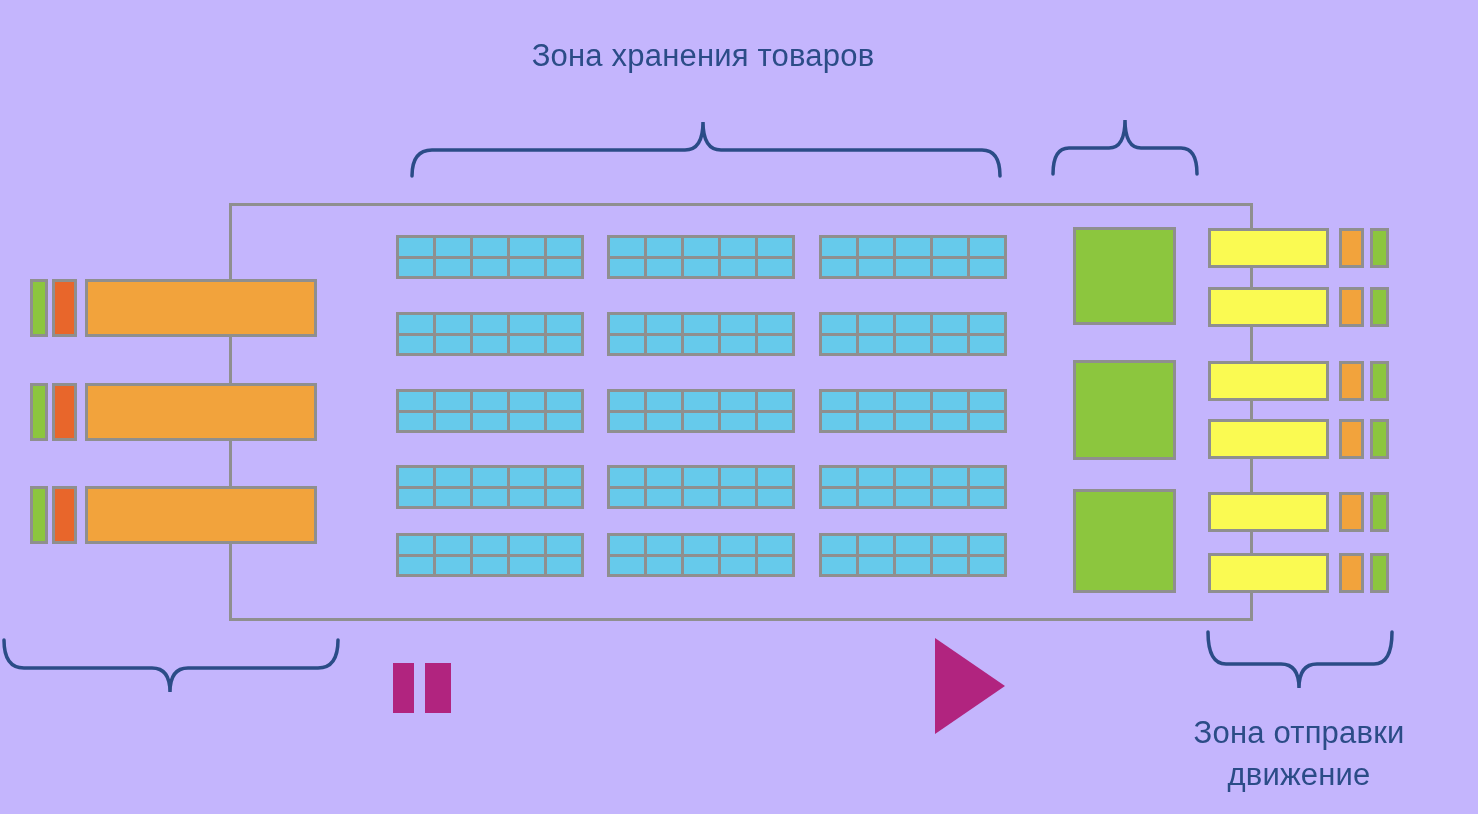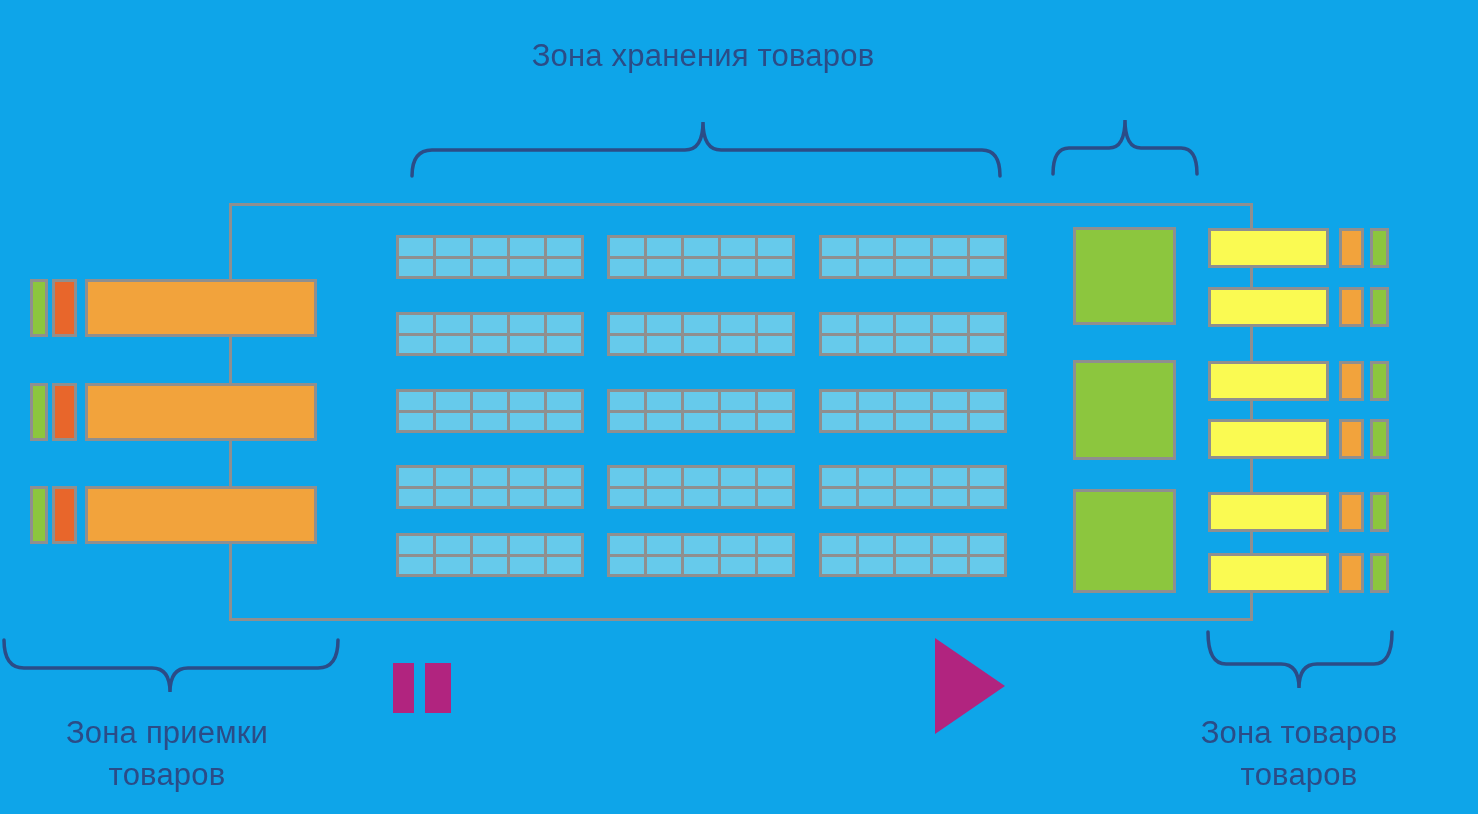--- a/index.html
+++ b/index.html
@@ -1,17 +1,17 @@
 <!DOCTYPE html>
 <html style="--c-blue: #2B4C87; --c-outline: #8F8F8F; --c-orange: #F2A33C; --c-red: #E8662B; --c-green: #8CC63E; --c-yellow: #FAFA52; --c-cyan: #66CAEB; --c-magenta: #B1247F;"><head>
 <meta charset="utf-8">
 <style>
   html,body{margin:0;padding:0;background:#fff;}
   .canvas{
-    position:relative;width:1478px;height:814px;background:#0ea5e9;overflow:hidden;
+    position:relative;width:1478px;height:814px;background:#c4b5fd;overflow:hidden;
     font-family:"Liberation Sans","DejaVu Sans",sans-serif;
   }
   .label{
     position:absolute;color:var(--c-blue);font-size:31px;line-height:40px;
     text-align:center;font-weight:500;letter-spacing:0.2px;
   }
   .brace{position:absolute;color:var(--c-blue);overflow:visible;}
   .brace path{fill:none;stroke:currentColor;stroke-width:3.5;stroke-linecap:round;}
   .warehouse{
     position:absolute;left:229px;top:203px;width:1024px;height:418px;
@@ -39,22 +39,21 @@
     border-top:48px solid transparent;border-bottom:48px solid transparent;
     border-left:70px solid var(--c-magenta);
   }
 </style>
 </head>
 <body>
 
 <div class="canvas">
 
   <div class="label" style="left:423px;top:36px;width:560px;white-space:nowrap;">Зона хранения товаров</div>
-  <div class="label" style="left:47px;top:712px;width:240px;line-height:42px;">Зона приемки товаров</div>
-  <div class="label" style="left:1179px;top:712px;width:240px;line-height:42px;">Зона товаров товаров</div>
+  <div class="label" style="left:1179px;top:712px;width:240px;line-height:42px;">Зона отправки движение</div>
 
   <svg class="brace" style="left:408px;top:116px;" width="596" height="64" viewBox="0 0 596 64">
     <path d="M 4 60 Q 4 34 24 34 L 277 34 Q 295 34 295 6 Q 295 34 313 34 L 574 34 Q 592 34 592 60"></path>
   </svg>
   <svg class="brace" style="left:1049px;top:116px;" width="152" height="62" viewBox="0 0 152 62">
     <path d="M 4 58 Q 4 32 20 32 L 60 32 Q 76 32 76 4 Q 76 32 92 32 L 132 32 Q 148 32 148 58"></path>
   </svg>
   <svg class="brace" style="left:0px;top:636px;" width="342" height="60" viewBox="0 0 342 60">
     <path d="M 4 4 Q 4 32 24 32 L 152 32 Q 170 32 170 56 Q 170 32 188 32 L 318 32 Q 338 32 338 4"></path>
   </svg>

